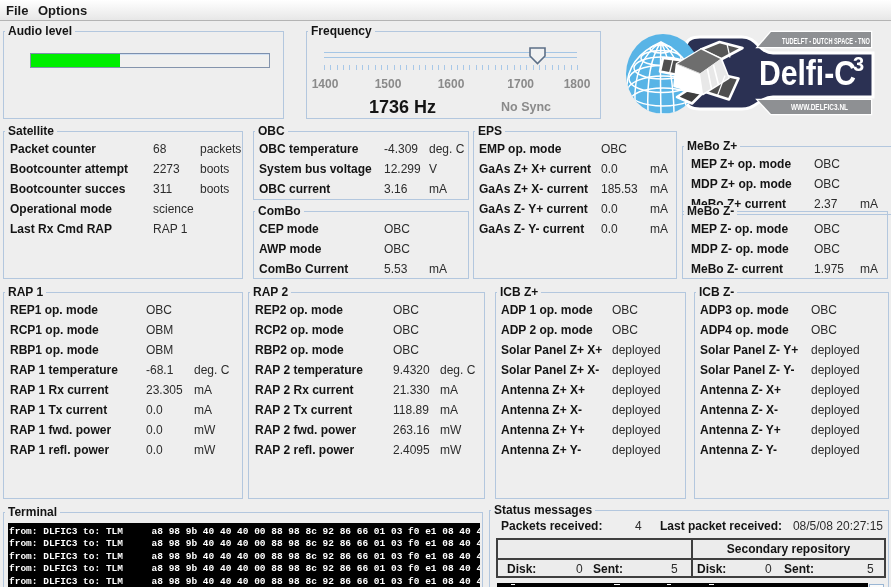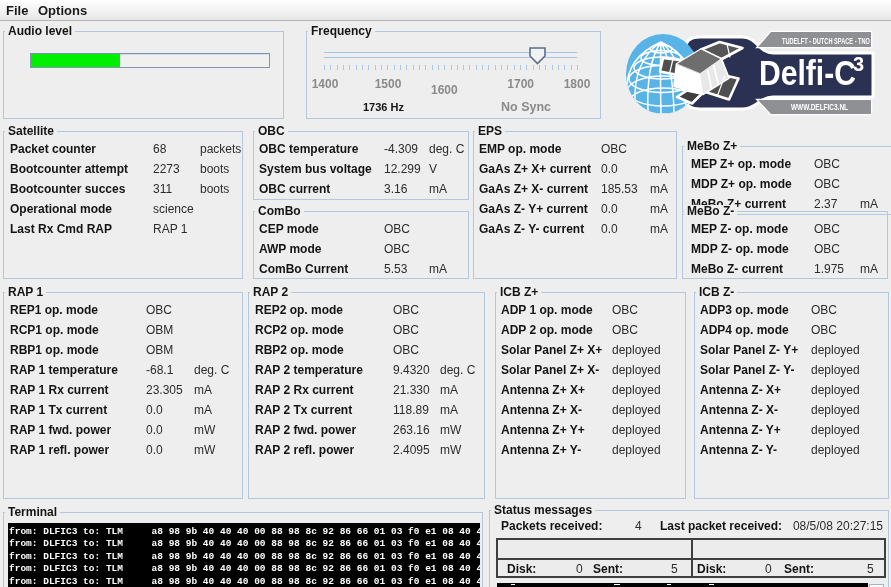--- a/index.html
+++ b/index.html
@@ -23,27 +23,27 @@
       <div style="position:absolute;left:0;top:0;width:100%;height:1px;background:#cfdff2"></div>
       <div style="position:absolute;left:0;top:0;width:89px;height:13px;background:#00ee00"></div>
     </div>
   </div>
 <div class="gp" style="left:306px;top:31px;width:295px;height:88px">
     <span class="gt">Frequency</span>
     <div style="position:absolute;left:17px;top:19.5px;width:253px;height:4px;border-top:1px solid #a5c6e5;border-bottom:1px solid #a5c6e5"></div>
     <div style="position:absolute;left:17px;top:33px;width:254px;height:5px;background:repeating-linear-gradient(90deg,#a8c8e8 0,#a8c8e8 1px,transparent 1px,transparent 6.325px)"></div>
     <span class="l g" style="left:-2px;top:46px;width:40px;text-align:center">1400</span>
     <span class="l g" style="left:61px;top:46px;width:40px;text-align:center">1500</span>
-    <span class="l g" style="left:124px;top:52px;width:40px;">1600</span>
+    <span class="l g" style="left:124px;top:46px;width:40px;text-align:center">1600</span>
     <span class="l g" style="left:187px;top:46px;width:40px;text-align:right">1700</span>
     <span class="l g" style="left:250px;top:46px;width:40px;text-align:center">1800</span>
     <svg style="position:absolute;left:221.5px;top:14.5px" width="18" height="18" viewBox="0 0 18 18">
       <path d="M1 1 h15 v8 l-7.5 7.5 l-7.5 -7.5 z" fill="#f0f1f2" stroke="#5c6f87" stroke-width="1.6"></path>
     </svg>
-    <span class="l" style="left:56px;top:69px;font-size:11px">1736 Hz</span>
+    <span class="l" style="left:62px;top:69px;font-size:18px">1736 Hz</span>
     <span class="l g" style="left:194px;top:69px;font-size:12.5px">No Sync</span>
   </div>
 <svg style="position:absolute;left:620px;top:26px" width="268" height="92" viewBox="620 26 268 92">
 <defs>
       <clipPath id="gc">
         <ellipse cx="663" cy="74" rx="37" ry="40"></ellipse>
       </clipPath>
     </defs>
 <path d="M 700,37 L 742,37 C 757,37 759,53 773,53 L 873,53 L 873,97 L 773,97 C 759,97 757,109 742,109 L 700,109 Q 686,109 686,99 L 686,47 Q 686,37 700,37 Z" fill="#2b3153" stroke="#ffffff" stroke-width="3"></path>
 <ellipse cx="663" cy="74" rx="37" ry="40" fill="#58b4e6"></ellipse>
@@ -253,20 +253,21 @@
   </div>
 <div class="gp" style="left:489px;top:510px;width:400px;height:83px">
     <span class="gt">Status messages</span>
     <span class="l" style="left:11px;top:9px">Packets received:</span>
     <span class="v" style="left:145px;top:9px">4</span>
     <span class="l" style="left:170px;top:9px">Last packet received:</span>
     <span class="v" style="right:5px;top:9px">08/5/08 20:27:15</span>
     <div style="position:absolute;left:6px;top:27px;width:390px;height:40px;box-sizing:border-box;border:2px solid #3f3f3f;background:#ececec">
       <div style="position:absolute;left:193px;top:0;width:2px;height:36px;background:#3f3f3f"></div>
       <div style="position:absolute;left:0;top:18px;width:386px;height:2px;background:#3f3f3f"></div>
+      <span class="l" style="left:195px;top:3px;width:191px;text-align:center">Secondary repository</span>
       <span class="l" style="left:9px;top:23px">Disk:</span>
       <span class="v" style="left:78px;top:23px">0</span>
       <span class="l" style="left:95px;top:23px">Sent:</span>
       <span class="v" style="left:173px;top:23px">5</span>
       <span class="l" style="left:199px;top:23px">Disk:</span>
       <span class="v" style="left:267px;top:23px">0</span>
       <span class="l" style="left:286px;top:23px">Sent:</span>
       <span class="v" style="left:369px;top:23px">5</span>
     </div>
     <div style="position:absolute;left:7px;top:72px;width:371px;height:12px;background:#000">

